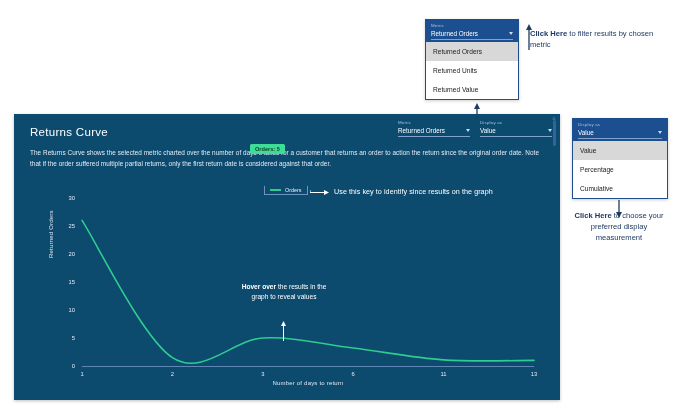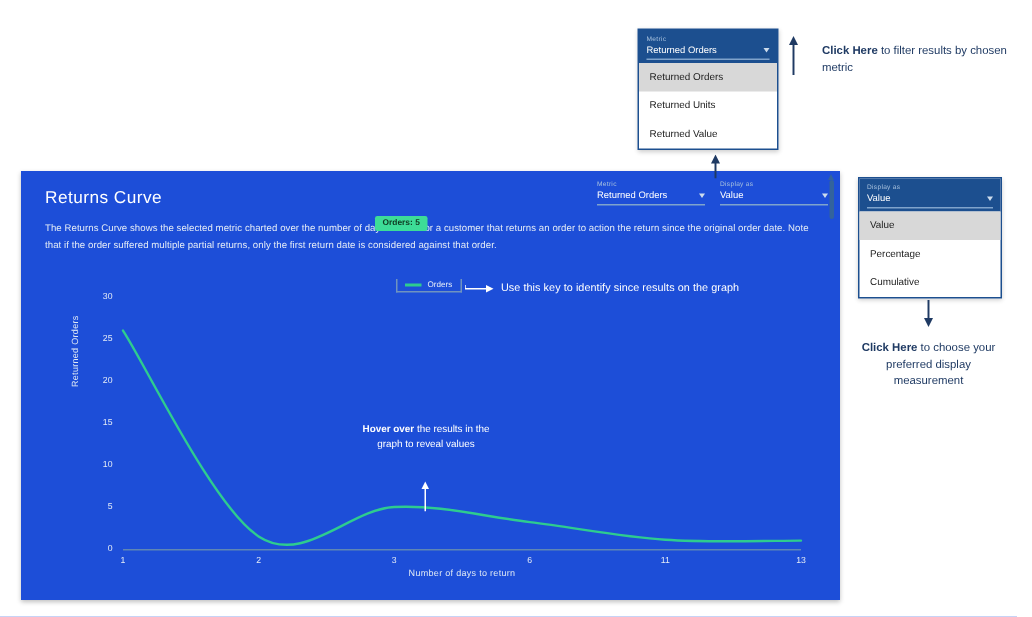--- a/index.html
+++ b/index.html
@@ -5,21 +5,21 @@
   html,body{margin:0;padding:0;background:#ffffff;}
   body{
     width:688px;height:411px;position:relative;overflow:hidden;
     font-family:"Liberation Sans", sans-serif;
     -webkit-font-smoothing:antialiased;
   }
 
   
   .panel{
     position:absolute;left:14px;top:114px;width:546px;height:286px;
-    background:#1d4ed8;
+    background:#0c4a6e;
     box-shadow:0 1px 3px rgba(0,0,0,.25);
   }
   .panel-title{
     position:absolute;left:16px;top:12px;
     font-size:11.5px;color:#ffffff;letter-spacing:.3px;
   }
   .panel-desc{
     position:absolute;left:16px;top:33px;width:512px;
     font-size:6.4px;line-height:1.75;color:#e4ecf6;letter-spacing:.05px;
   }
@@ -117,22 +117,22 @@
   .dd-item.sel-item{background:#d8d8d8;}
 
   #dd-metric{left:425px;top:19px;width:92px;}
   #dd-display{left:572px;top:118px;width:94px;}
 
   
   .note{
     position:absolute;font-size:7.6px;line-height:1.45;color:#1f3a63;
   }
   .note b{font-weight:bold;}
-  #note-metric{left:548px;top:28px;width:130px;}
-  #note-display{left:572px;top:226px;width:94px;text-align:center;}
+  #note-metric{left:530px;top:28px;width:130px;}
+  #note-display{left:572px;top:210px;width:94px;text-align:center;}
 
   .uparrow{position:absolute;width:8px;height:26px;}
   #arr-metric{left:525px;top:24px;height:26px;}
   #arr-metric-b{left:473px;top:103px;height:16px;}
   #arr-display{left:615px;top:200px;height:18px;}
 </style>
 </head>
 <body>
 
 <div class="panel">

